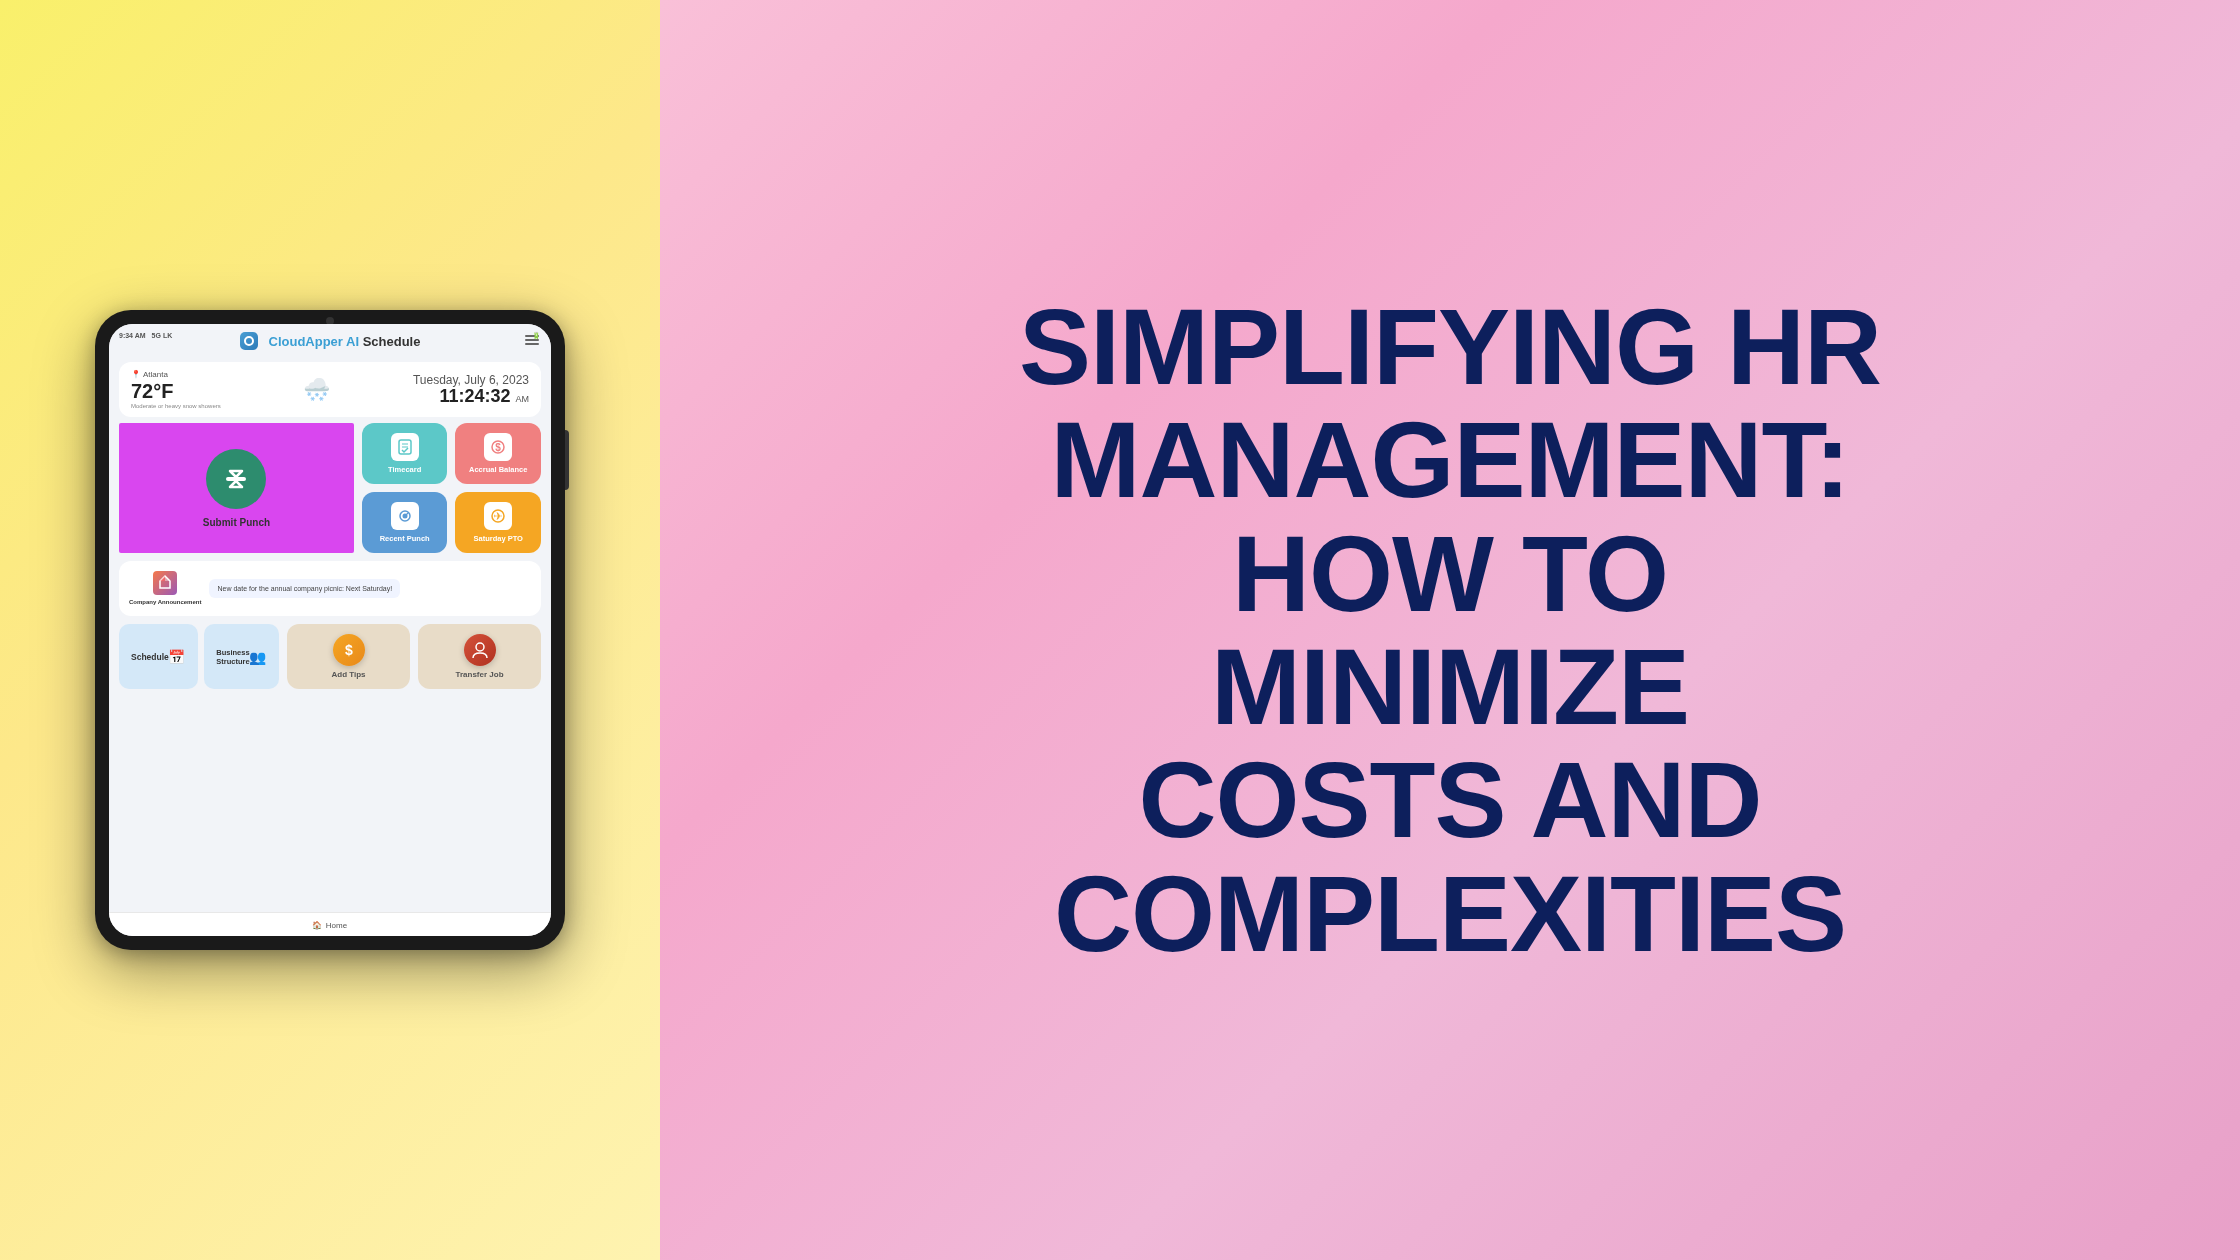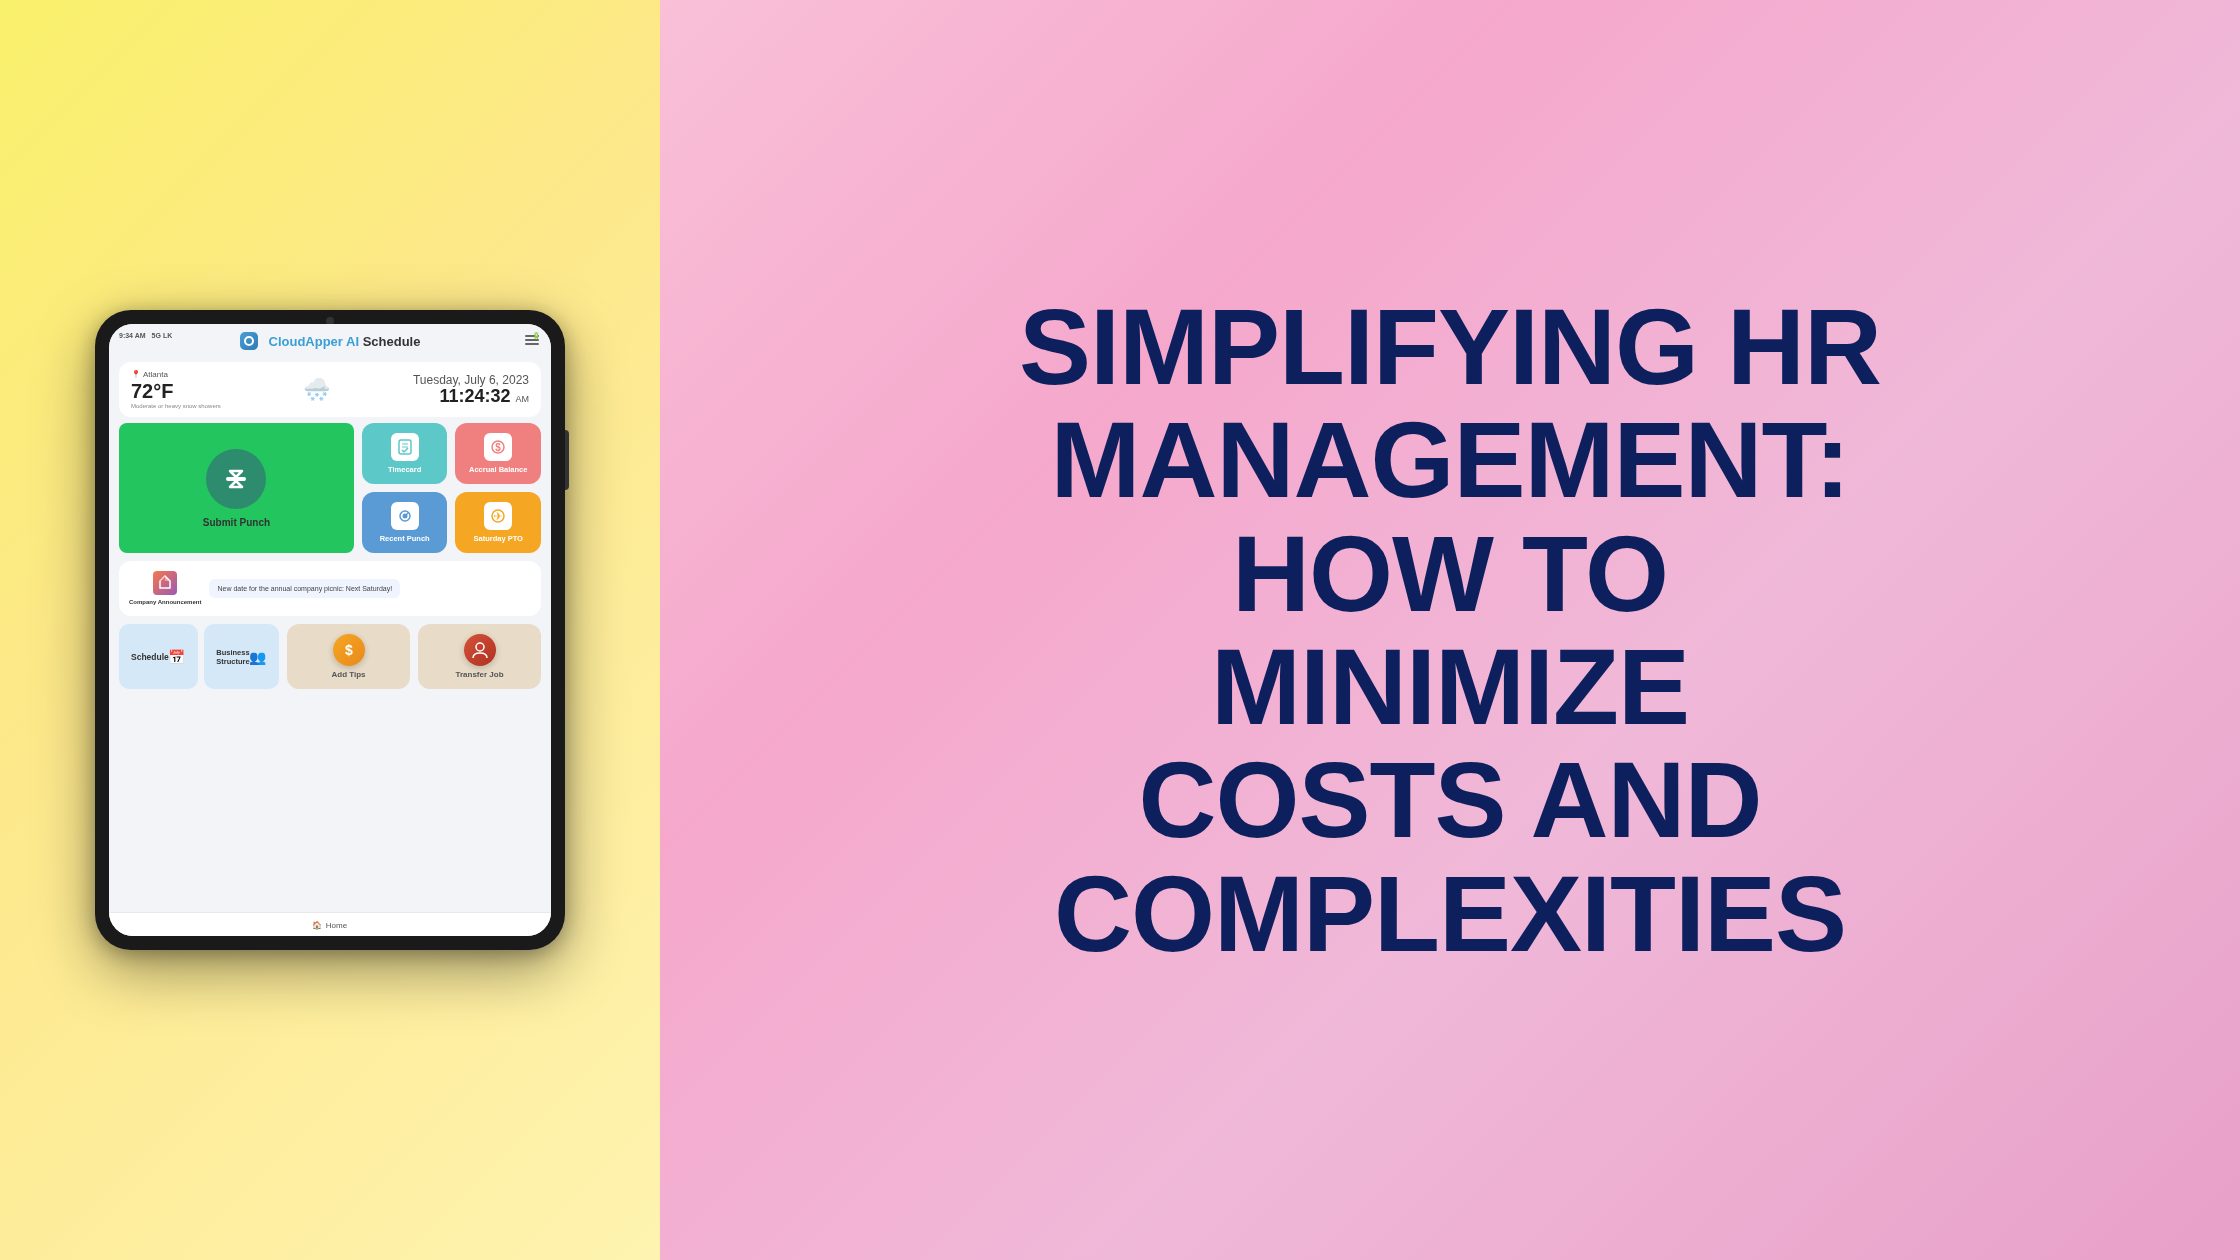--- a/index.html
+++ b/index.html
@@ -259,22 +259,22 @@
       flex: 1;
     }
 
     .top-grid {
       display: flex;
       gap: 8px;
     }
 
     
     .submit-punch-card {
-      background: #22c55e;
-      border-radius: 8px;
+      background: #d946ef;
+      border-radius: 2px;
       flex: 1.2;
       display: flex;
       flex-direction: column;
       align-items: center;
       justify-content: center;
       padding: 16px 10px;
       min-height: 120px;
     }
 
     .punch-circle {

